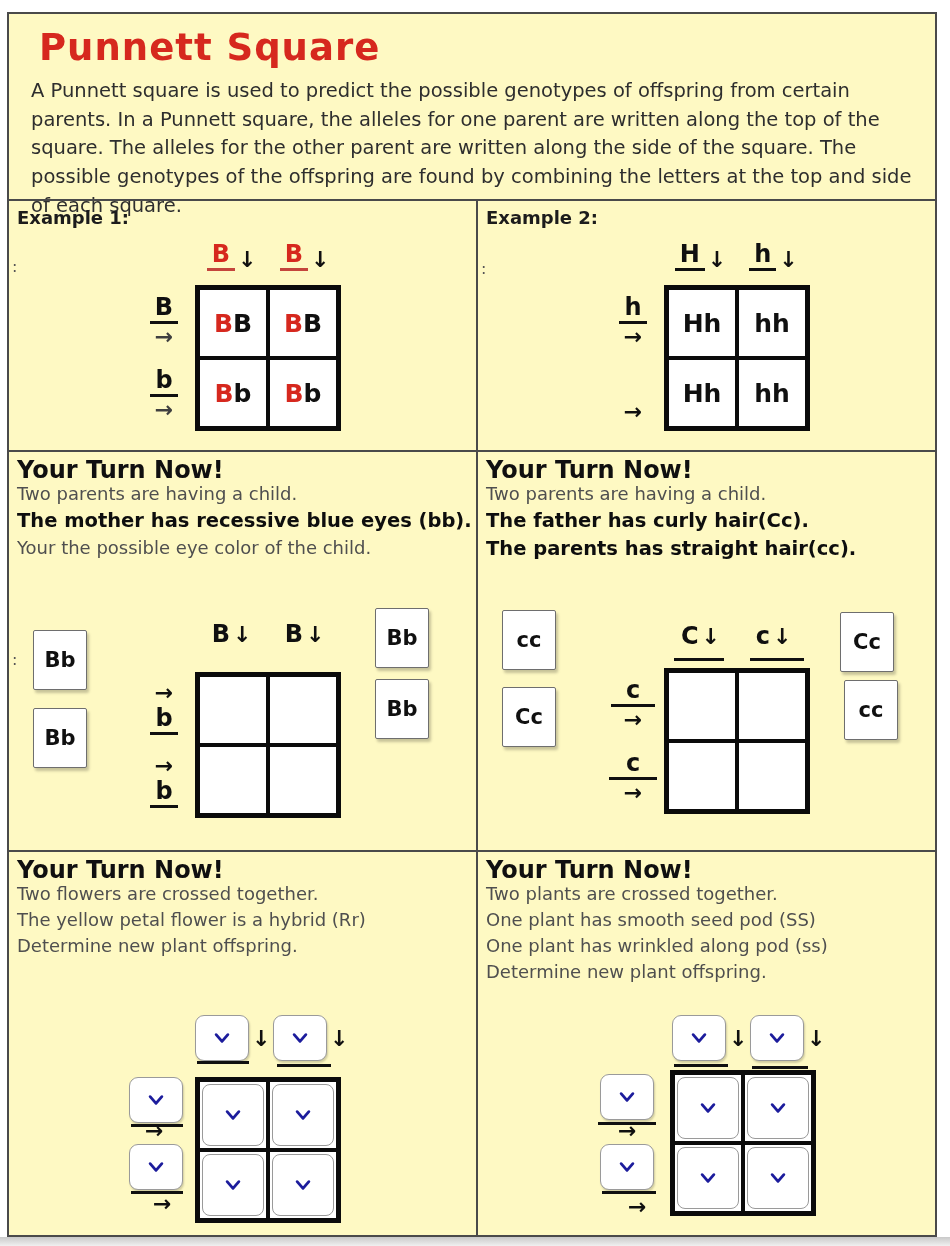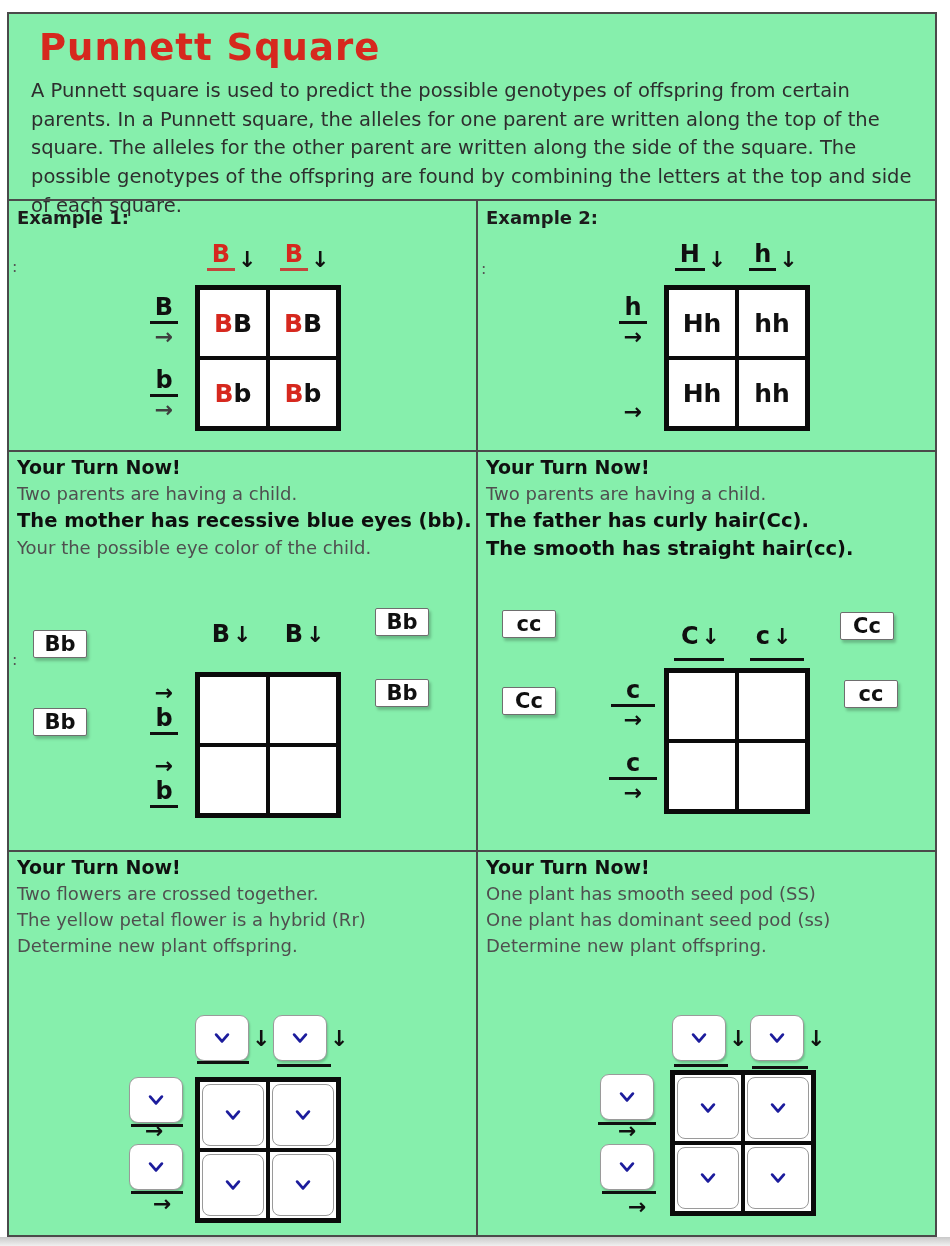--- a/index.html
+++ b/index.html
@@ -1,36 +1,36 @@
 <!DOCTYPE html>
 <html><head>
 <meta charset="utf-8">
 <style>
   * { margin:0; padding:0; box-sizing:border-box; }
   html,body { width:950px; height:1246px; background:#fff; font-family:"DejaVu Sans", sans-serif; position:relative; overflow:hidden; }
 
-  .sheet { position:absolute; left:7px; top:12px; width:930px; height:1225px; border:2px solid #4a4a4a; background:#86efac; }
+  .sheet { position:absolute; left:7px; top:12px; width:930px; height:1225px; border:2px solid #4a4a4a; background:#fef9c3; }
   .bottom-shadow { position:absolute; left:0; top:1237px; width:950px; height:9px; background:linear-gradient(#c9c9c9,#f0f0f0); }
 
   
   .intro { height:185px; padding:8px 20px 0 22px; }
   .page-title { color:#d6281e; font-size:37px; font-weight:bold; letter-spacing:1px; margin:4px 0 8px 8px; }
   .intro p { font-size:19.5px; line-height:1.47; color:#2e2e2e; }
 
   
   .wgrid { display:grid; grid-template-columns:467px 1fr; }
   .wcell { position:relative; border-top:2px solid #4a4a4a; }
   .wcell.rightcol { border-left:2px solid #4a4a4a; }
   .r1 { height:251px; } .r2 { height:400px; } .r3 { height:385px; }
 
   .abs { position:absolute; }
   .sec-label { position:absolute; left:8px; top:6px; font-size:18px; font-weight:600; color:#1c1c1c; }
   .margin-colon { position:absolute; left:3px; font-size:16px; color:#555; }
 
-  .heading { position:absolute; left:8px; top:4px; font-size:19px; font-weight:bold; color:#101010; }
+  .heading { position:absolute; left:8px; top:4px; font-size:24px; font-weight:bold; color:#101010; }
   .lines { position:absolute; left:8px; top:31px; }
   .hand { font-size:18px; color:#4f4f4f; margin-bottom:5px; }
   .boldline { font-size:19.5px; color:#0e0e0e; font-weight:bold; margin-bottom:5px; }
 
   
   .pt-row { position:absolute; display:flex; }
   .pt { width:73px; display:flex; justify-content:center; align-items:flex-end; gap:3px; }
   .allele { font-size:24px; font-weight:bold; color:#101010; line-height:1; }
   .allele.red { color:#d6281e; }
   .u { border-bottom:3px solid #101010; padding:0 5px 2px 5px; }
@@ -42,21 +42,21 @@
 
   .side-col { position:absolute; width:58px; }
   .side-row { height:73px; display:flex; flex-direction:column; align-items:center; justify-content:center; gap:2px; }
   .bar { background:#101010; height:3px; }
 
   .psq-grid { position:absolute; display:grid; grid-template-columns:70px 70px; grid-template-rows:70px 70px; border:3px solid #0b0b0b; background:#0b0b0b; width:146px; height:146px; }
   .sq { border:2px solid #0b0b0b; background:#fff; display:flex; align-items:center; justify-content:center; font-size:25px; font-weight:bold; color:#101010; }
   .sq .red { color:#d6281e; }
 
   
-  .ans { position:absolute; width:54px; height:28px; background:#fff; border:1.5px solid #6e6e6e; border-radius:2px; box-shadow:2px 3px 3px rgba(0,0,0,0.22); display:flex; align-items:center; justify-content:center; font-size:21px; font-weight:bold; color:#101010; }
+  .ans { position:absolute; width:54px; height:60px; background:#fff; border:1.5px solid #6e6e6e; border-radius:2px; box-shadow:2px 3px 3px rgba(0,0,0,0.22); display:flex; align-items:center; justify-content:center; font-size:21px; font-weight:bold; color:#101010; }
 
   
   .dd { width:54px; height:46px; background:#fff; border:1.5px solid #9a9a9a; border-radius:9px; box-shadow:1px 2px 2px rgba(0,0,0,0.18); display:flex; align-items:center; justify-content:center; }
   .dd svg { width:24px; height:20px; }
   .dd.fill { width:100%; height:100%; border-radius:8px; box-shadow:none; }
   .sq.ddcell { padding:2px; }
 </style>
 </head>
 <body>
 
@@ -190,21 +190,21 @@
         <div class="sq"></div>
         <div class="sq"></div>
       </div>
     </section>
 
     <section class="wcell r2 rightcol">
       <div class="heading">Your Turn Now!</div>
       <div class="lines">
         <div class="hand">Two parents are having a child.</div>
         <div class="boldline">The father has curly hair(Cc).</div>
-        <div class="boldline">The smooth has straight hair(cc).</div>
+        <div class="boldline">The parents has straight hair(cc).</div>
       </div>
 
       <div class="ans" style="left:24px; top:158px">cc</div>
       <div class="ans" style="left:24px; top:235px">Cc</div>
       <div class="ans" style="left:362px; top:160px">Cc</div>
       <div class="ans" style="left:366px; top:228px">cc</div>
 
       <div class="pt-row" style="left:186px; top:164px; height:32px">
         <div class="pt">
           <span class="allele">C</span>
@@ -305,22 +305,23 @@
                 <path d="M7 8l7 8 7-8" fill="none" stroke="#1c1c9c" stroke-width="3.4" stroke-linecap="round" stroke-linejoin="round"></path>
               </svg>
             </div>
           </div>
       </div>
     </section>
 
     <section class="wcell r3 rightcol">
       <div class="heading">Your Turn Now!</div>
       <div class="lines">
+        <div class="hand">Two plants are crossed together.</div>
         <div class="hand">One plant has smooth seed pod (SS)</div>
-        <div class="hand">One plant has dominant seed pod (ss)</div>
+        <div class="hand">One plant has wrinkled along pod (ss)</div>
         <div class="hand">Determine new plant offspring.</div>
       </div>
 
       <div class="dd" style="position:absolute; left:194px; top:163px">
         <svg viewBox="0 0 28 24">
             <path d="M7 8l7 8 7-8" fill="none" stroke="#1c1c9c" stroke-width="3.4" stroke-linecap="round" stroke-linejoin="round"></path>
           </svg>
       </div>
       <span class="ar down abs" style="left:251px; top:176px">↓</span>
       <div class="dd" style="position:absolute; left:272px; top:163px">

